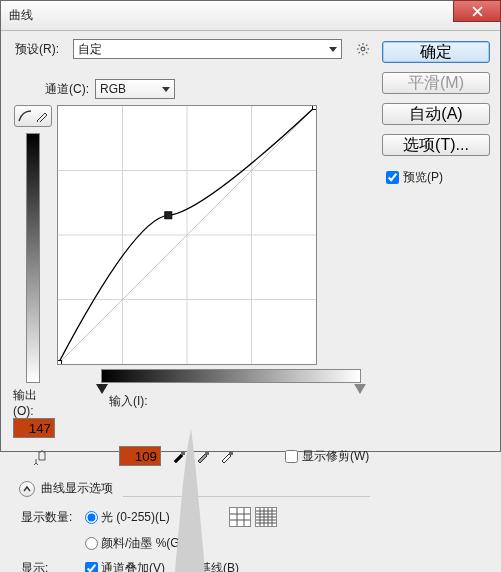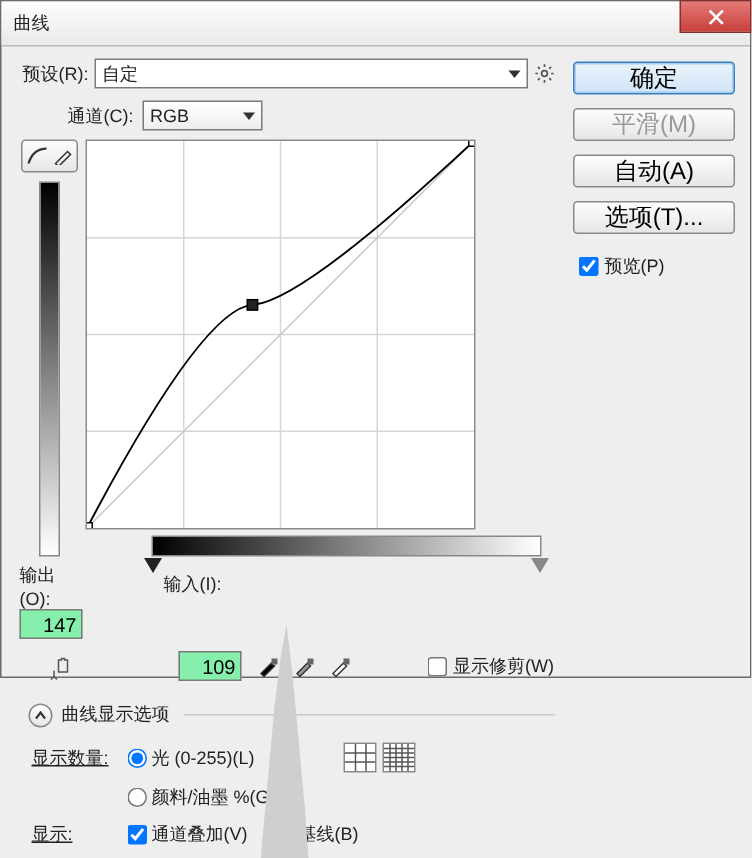--- a/index.html
+++ b/index.html
@@ -10,49 +10,49 @@
   .closebtn { position:absolute; right:-1px; top:-1px; width:48px; height:22px; background: linear-gradient(#e37a77,#c8403b); border:1px solid #8a2c27; border-top-right-radius:0; display:flex; align-items:center; justify-content:center; }
   .closebtn svg { width:11px; height:11px; }
   .body { display:flex; height: calc(100% - 30px); }
   .leftpanel { flex:1; padding: 8px 12px 8px 14px; }
   .rightpanel { width:118px; padding:10px 10px 0 0; display:flex; flex-direction:column; gap:9px; }
   .rightpanel button { height:22px; border:1px solid #8a8a8a; border-radius:3px; background:linear-gradient(#fdfdfd,#e6e6e6); font-size:16px; cursor:pointer; }
   .rightpanel button.primary { border:1px solid #3b7ec2; background:linear-gradient(#eaf3fb,#cfe4f7); box-shadow:0 0 0 1px #a8cdef inset; }
   .rightpanel button.disabled { color:#999; }
   .previewrow { display:flex; align-items:center; gap:4px; margin-top:4px; padding-left:4px;}
   .previewrow input { width:13px; height:13px; }
-  .row { display:flex; align-items:center; gap:4px; margin-bottom:8px; }
+  .row { display:flex; align-items:center; gap:14px; margin-bottom:20px; }
   .select { height:20px; border:1px solid #7a7a7a; background:#fff; padding:0 4px; display:flex; align-items:center; justify-content:space-between; }
   .select.preset { flex:1; }
   .select.channel { width:80px; background:linear-gradient(#fff,#eee); }
   .dropicon { width:0; height:0; border-left:4px solid transparent; border-right:4px solid transparent; border-top:5px solid #333; }
   .gear { width:14px; height:14px; }
   .channelrow { display:flex; align-items:center; gap:6px; margin-left:30px; margin-bottom:6px;}
   .toolcol { width:36px; display:flex; flex-direction:column; align-items:center; }
   .toolbtns { width:38px; height:22px; border:1px solid #8a8a8a; border-radius:3px; background:linear-gradient(#fdfdfd,#e6e6e6); display:flex; align-items:center; justify-content:center; gap:4px; margin-bottom:6px;}
   .gradV { width:14px; height:250px; background:linear-gradient(#000,#fff); border:1px solid #888;}
   .curvesrow { display:flex; gap:6px; }
   .curvearea { width:260px; height:260px; border:1px solid #888; background:#fff; position:relative; }
   .curvearea .grid { position:absolute; inset:0; }
   .curvearea .hist { position:absolute; inset:0; }
   .curvearea .curve { position:absolute; inset:0; }
   .gradH { width:260px; height:14px; background:linear-gradient(to right,#000,#fff); border:1px solid #888; margin-left:44px; margin-top:4px; position:relative;}
   .triL,.triR { position:absolute; top:14px; width:0; height:0; border-left:6px solid transparent; border-right:6px solid transparent; border-top:10px solid #333;}
   .triL { left:-6px; border-top-color:#222;}
   .triR { right:-6px; border-top-color:#888;}
-  .numinput { width:42px; height:20px; border:1px solid #7a7a7a; text-align:right; padding-right:3px; background:#86efac;}
+  .numinput { width:42px; height:20px; border:1px solid #7a7a7a; text-align:right; padding-right:3px; background:#c2410c;}
   .inputrow { display:flex; align-items:center; gap:10px; margin-top:8px; margin-left:18px;}
   .eyedrop { display:flex; gap:8px; }
   .eyedrop span { width:16px; height:16px; display:inline-flex;}
   .clipcb { display:flex; align-items:center; gap:4px; margin-left:8px;padding-left:32px;}
-  .sectionhdr { display:flex; align-items:center; gap:6px; margin-top:14px; margin-left:4px;}
+  .sectionhdr { display:flex; align-items:flex-end; gap:6px; margin-top:14px; margin-left:4px;}
   .expbtn { width:16px; height:16px; border:1px solid #888; border-radius:50%; background:linear-gradient(#fff,#e5e5e5); display:flex; align-items:center; justify-content:center; font-size:9px;}
   .optgrid { margin-top:10px; margin-left:6px; }
   .optrow { display:flex; align-items:center; gap:8px; margin-bottom:8px;}
-  .optrow .lbl { width:56px;text-decoration:underline; }
+  .optrow .lbl { width:56px; }
   .gridicons { display:flex; gap:4px; margin-left:6px;}
   .gridicon { width:22px; height:20px; border:1px solid #888; background:#fff; display:inline-flex;}
   .cbwrap { display:flex; align-items:center; gap:3px; width:90px;}
   input[type=checkbox],input[type=radio]{ vertical-align:middle;}
   .hand { width:20px; height:20px; }
   .outblock { display:flex; flex-direction:column; align-items:center; margin-left:2px; margin-top:200px;}
 </style>
 </head>
 <body>
 

